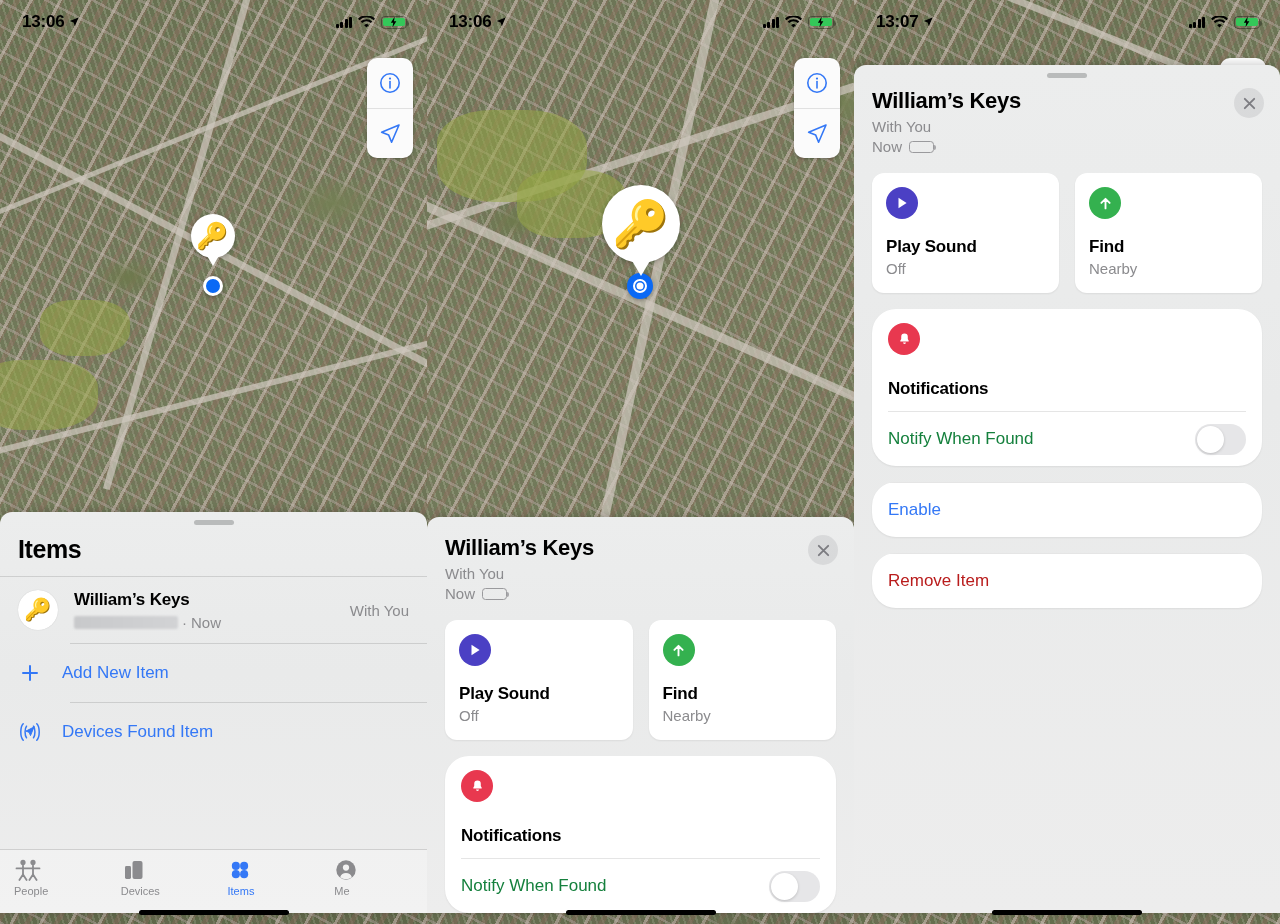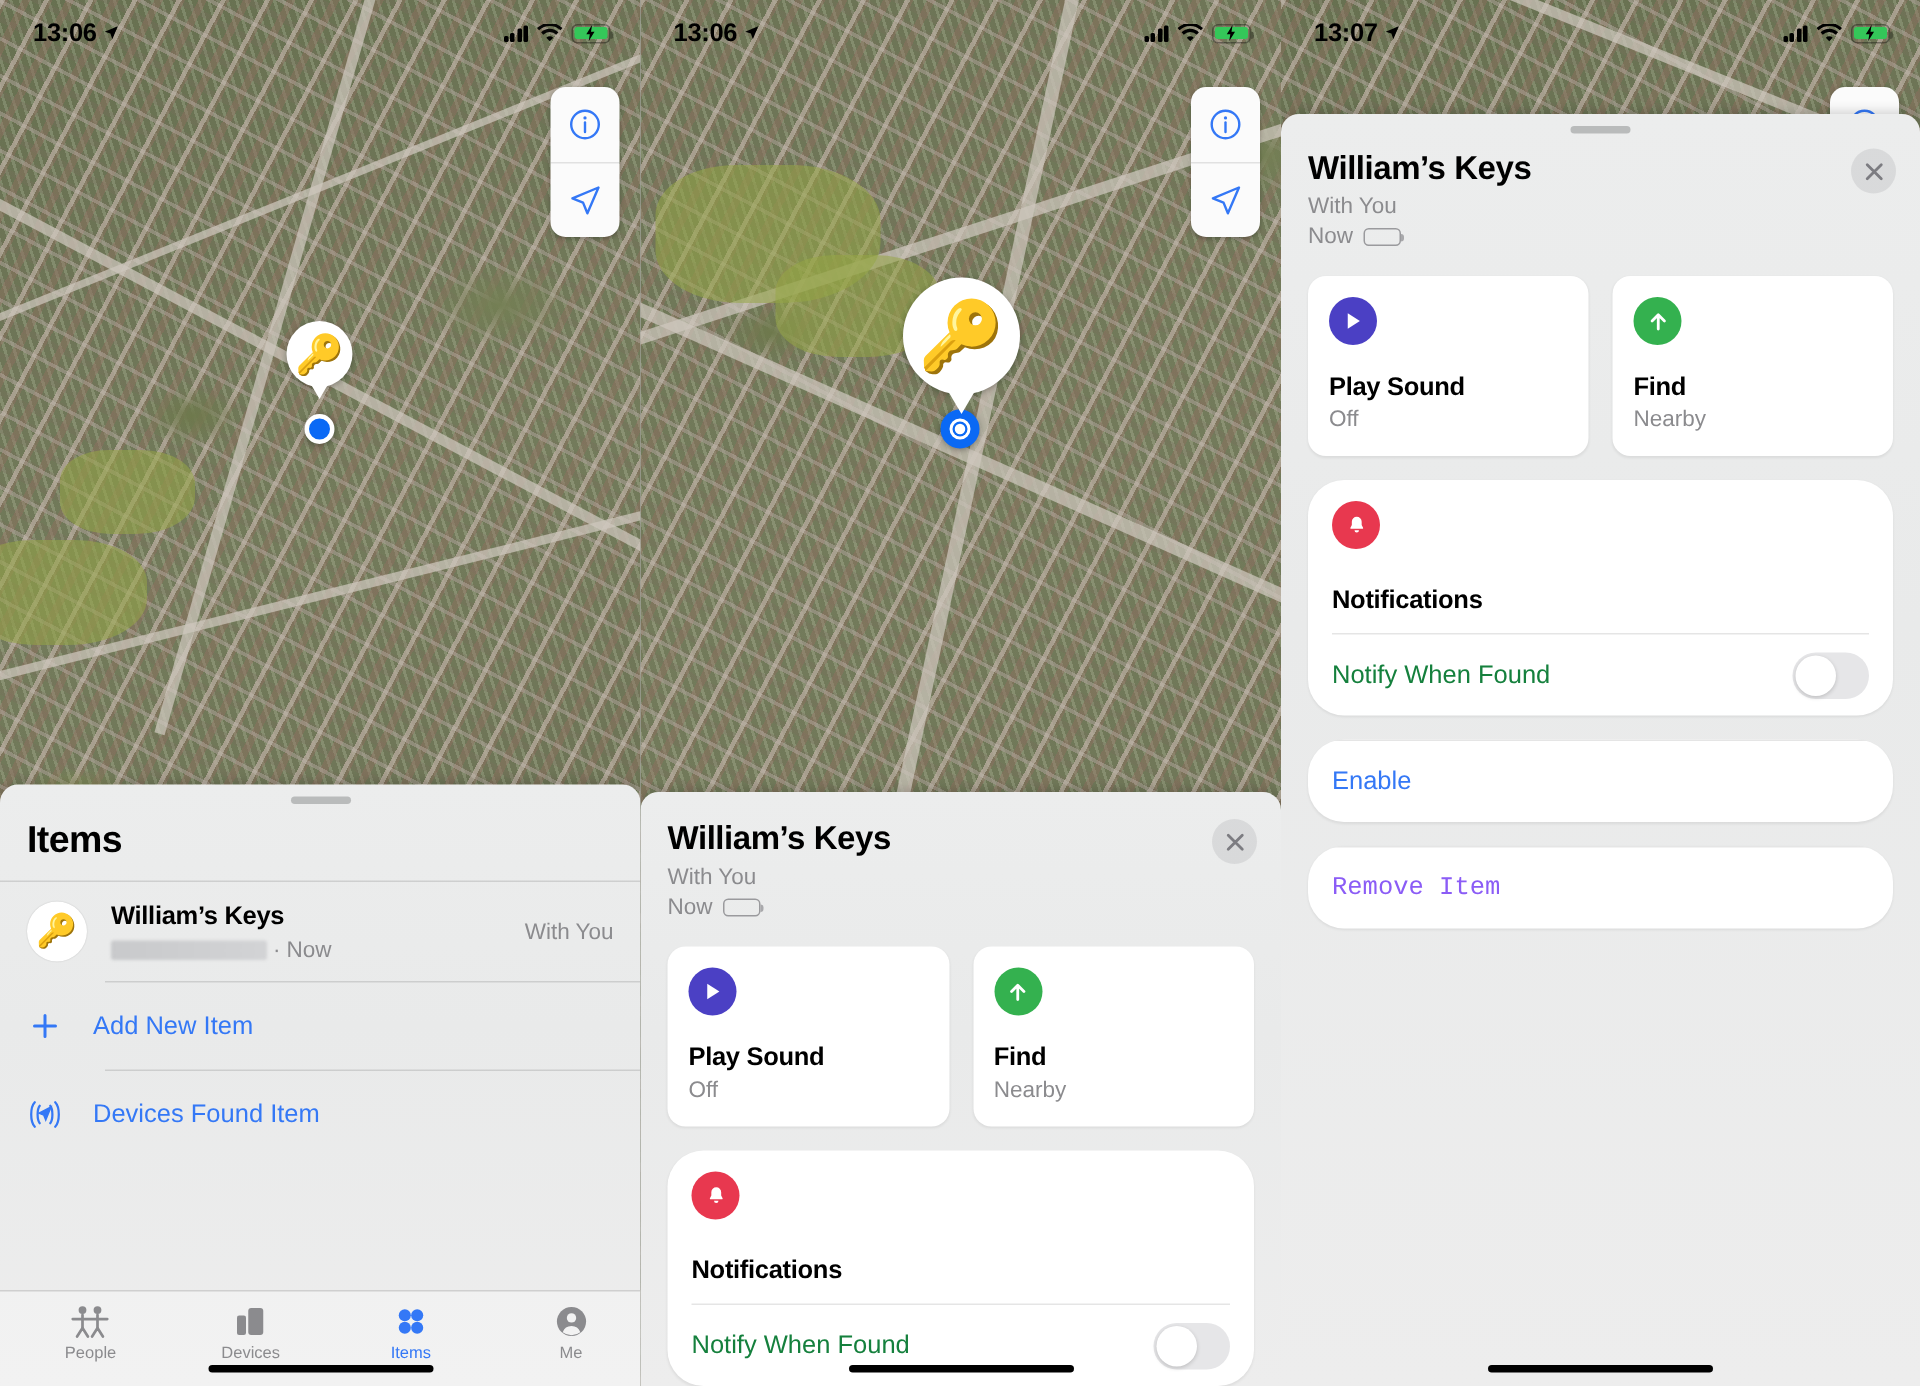--- a/index.html
+++ b/index.html
@@ -134,21 +134,21 @@
   .userdot.ring::after {
     content: ""; position: absolute; inset: 2px; border-radius: 50%; background: #0a69f5;
   }
   .userdot.ring::before {
     content: ""; position: absolute; left: 50%; top: 50%; transform: translate(-50%,-50%);
     width: 7px; height: 7px; border-radius: 50%; background: #fff; z-index: 2;
   }
 
   
   .sheet {
-    position: absolute; left: 0; right: 0; bottom: 0;
+    position: absolute; left: 0; right: 0; bottom: 11px;
     background: linear-gradient(to bottom, #eceded 0%, #e9eaea 40%, #ededed 100%);
     border-radius: 12px 12px 0 0;
     box-shadow: 0 -1px 8px rgba(0,0,0,.18);
     z-index: 30;
     display: flex; flex-direction: column;
   }
   .grabber {
     width: 40px; height: 5px; border-radius: 3px;
     background: #b9bbbb; margin: 8px auto 0;
   }
@@ -200,21 +200,21 @@
   .sonar-icon { width: 24px; margin-right: 20px; display: flex; justify-content: center; color: #3478f6; flex: none; }
 
   
   .tabbar {
     margin-top: auto;
     border-top: 1px solid rgba(0,0,0,.14);
     background: rgba(242,242,242,.9);
     display: flex; align-items: flex-start;
     padding: 9px 0 0; height: 64px;
   }
-  .tab { flex: 1; display: flex; flex-direction: column; align-items: center; gap: 4px; color: #8b8b8e; margin-left: 14px; }
+  .tab { flex: 1; display: flex; flex-direction: column; gap: 4px; color: #8b8b8e; margin-left: 14px; }
   .tab.active { color: #3478f6; }
   .tab-label { font-size: 11px; }
   .home-ind {
     position: absolute; left: 50%; transform: translateX(-50%);
     bottom: 9px; width: 150px; height: 5px; border-radius: 3px; background: #000;
     z-index: 80;
   }
 
   
   .cards-wrap { padding: 18px 18px 0; }
@@ -235,21 +235,21 @@
     background: #fff; border-radius: 24px; margin-top: 16px;
     box-shadow: 0 1px 2px rgba(0,0,0,.07); overflow: hidden;
   }
   .sect-head { padding: 14px 16px 12px; }
   .sect-title { font-size: 17px; font-weight: bold; color: #000; margin-top: 24px; letter-spacing: -0.2px; }
   .sect-div { height: 1px; background: rgba(0,0,0,.10); margin: 0 16px; }
   .sect-row { padding: 0 16px; min-height: 54px; display: flex; align-items: center; }
   .sect-row .lbl { font-size: 17px; color: #000; }
   .sect-row .lbl.dim { color: #15803d; }
   .sect-row .lbl.link { color: #3478f6; }
-  .sect-row .lbl.danger { color: #8b5cf6; font-family: Liberation Mono, monospace; }
+  .sect-row .lbl.danger { color: #b91c1c; }
   .toggle {
     margin-left: auto; width: 51px; height: 31px; border-radius: 16px;
     background: #e6e6e8; position: relative;
   }
   .toggle .knob {
     position: absolute; top: 2px; left: 2px; width: 27px; height: 27px;
     border-radius: 50%; background: #fff; box-shadow: 0 1px 3px rgba(0,0,0,.18);
   }
 </style>
 </head>

